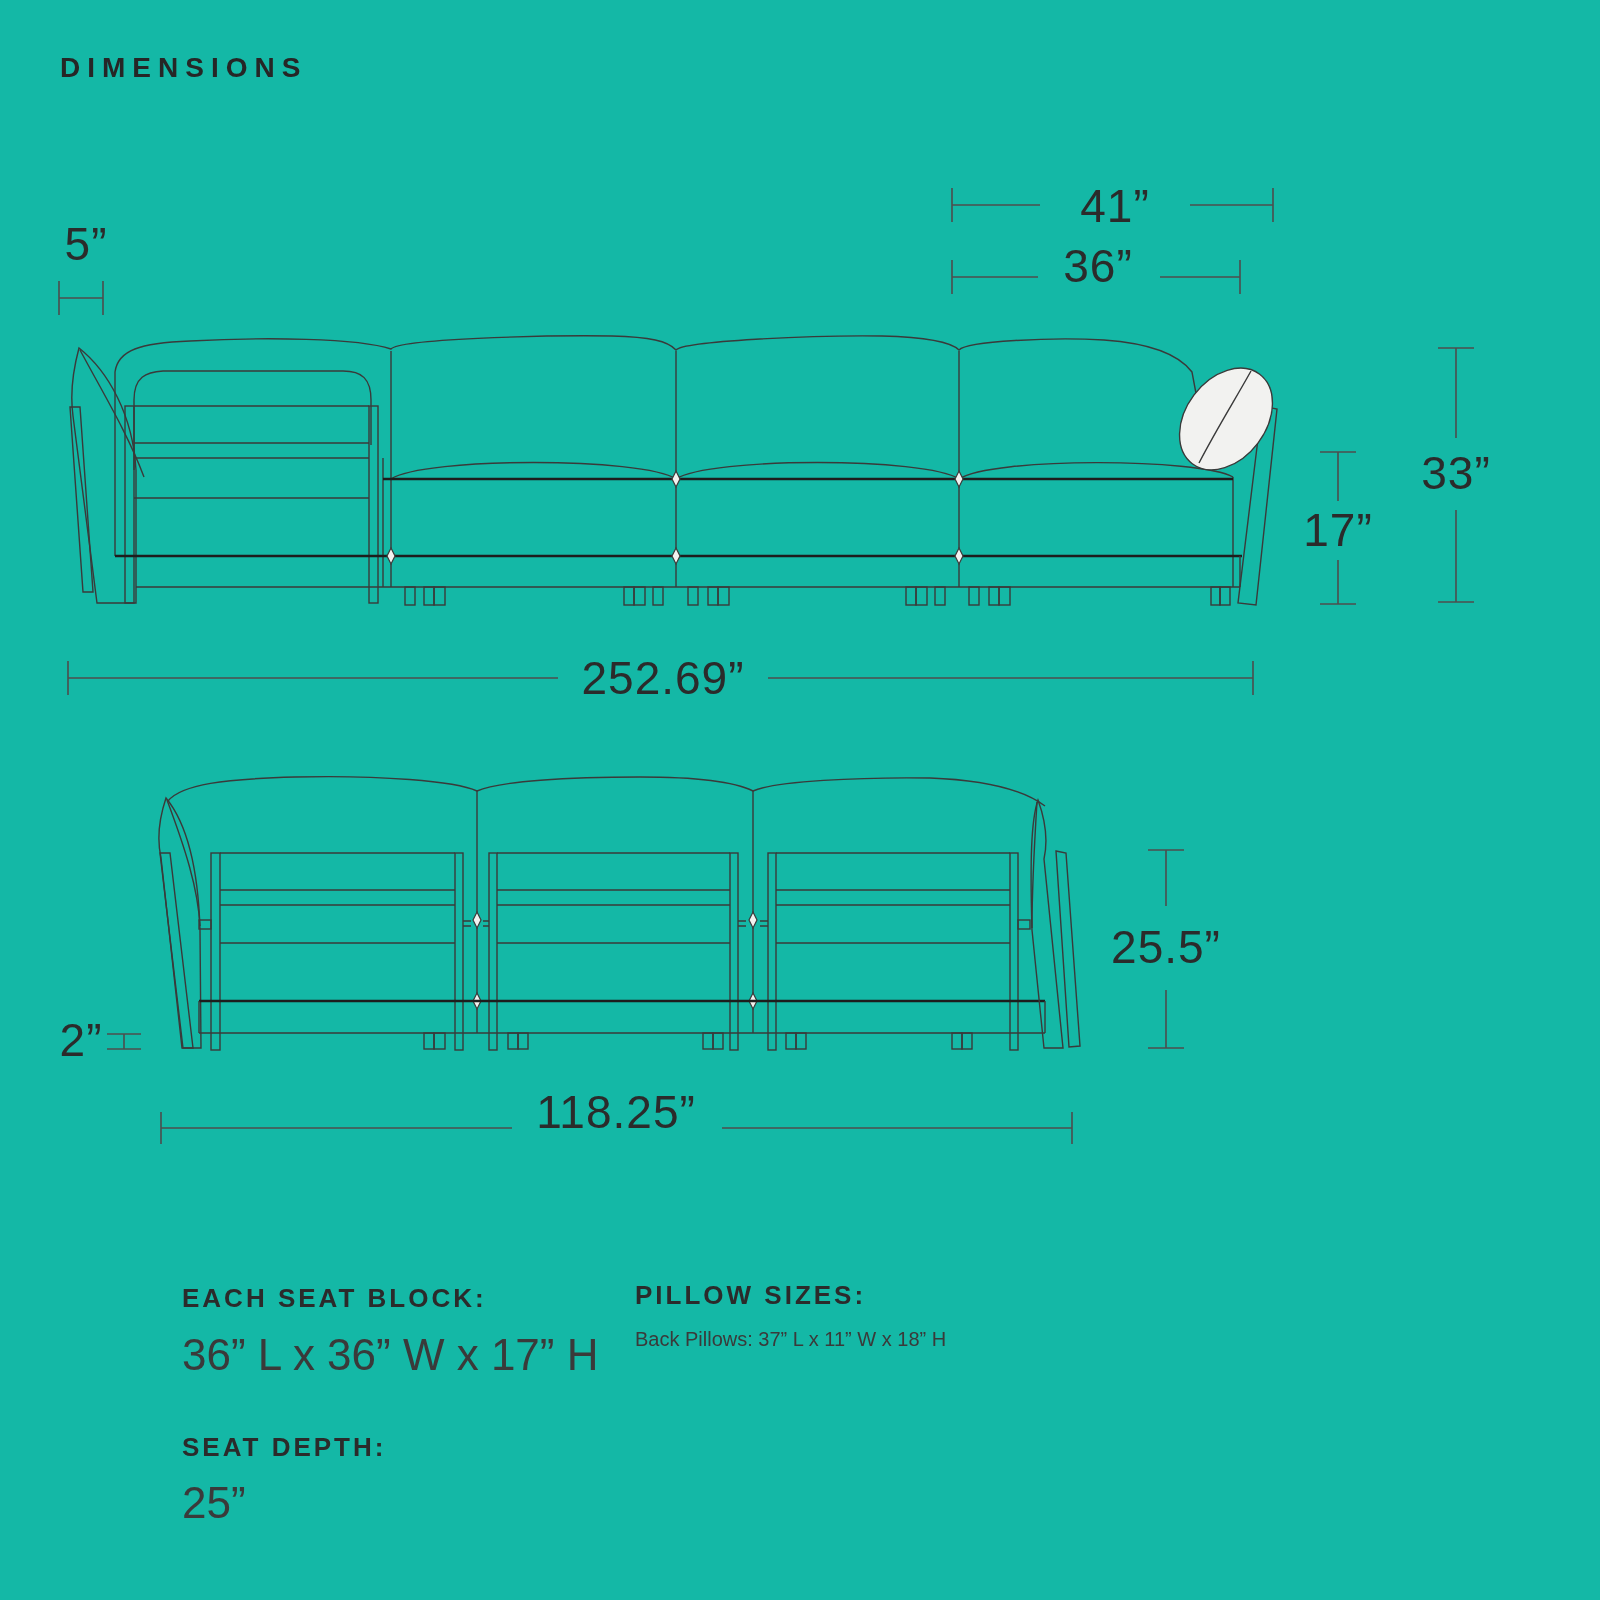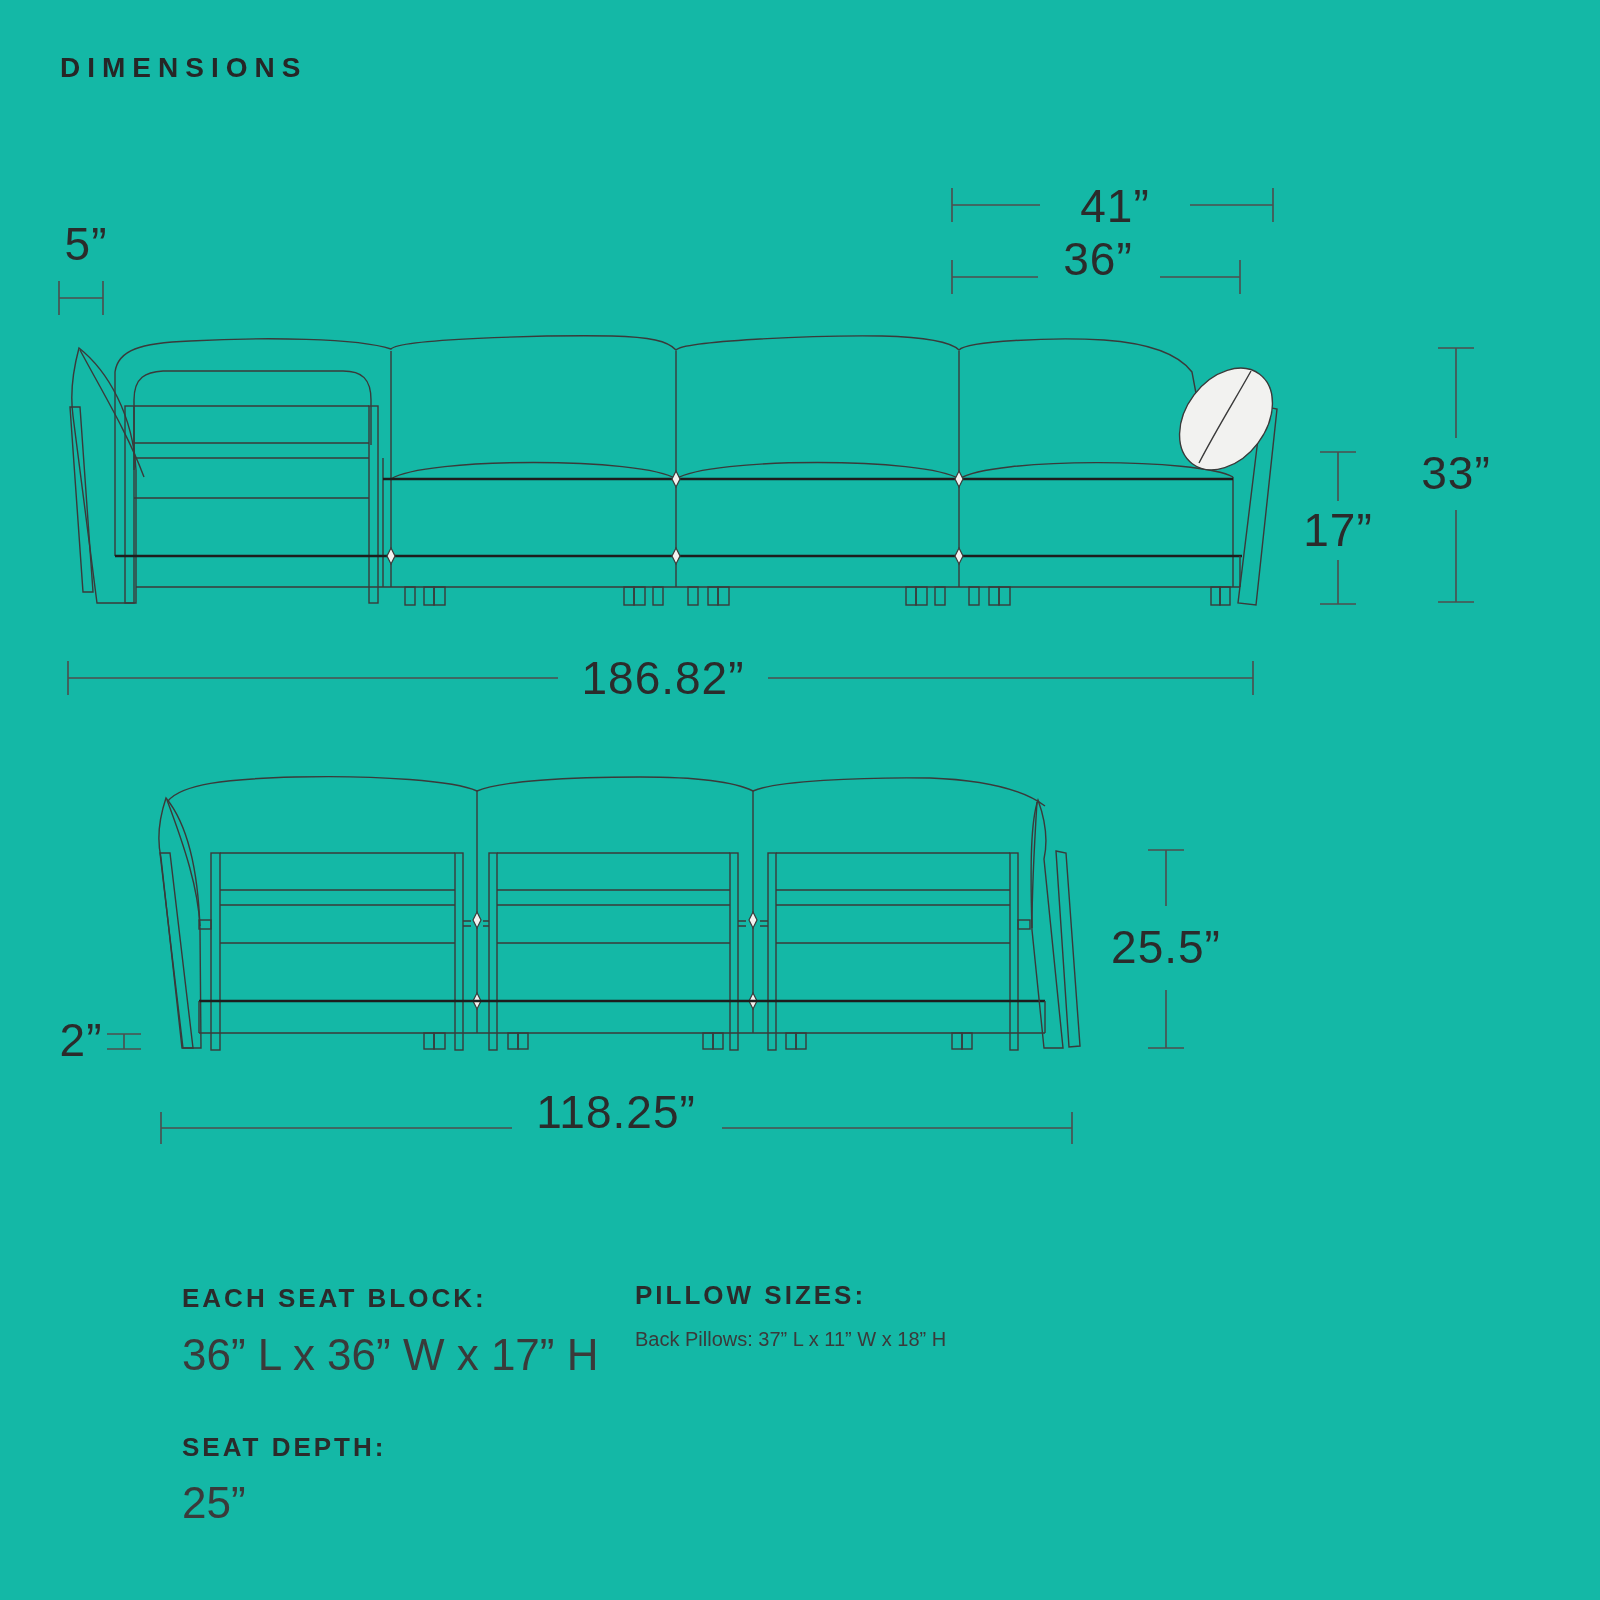--- a/index.html
+++ b/index.html
@@ -169,24 +169,24 @@
       <path class="dim" d="M107,1034 H141 M107,1049 H141 M124,1034 V1049"></path>
 
       <path class="dim" d="M161,1112 V1144 M1072,1112 V1144 M161,1128 H512 M722,1128 H1072"></path>
     </g>
   </svg>
 
   <div class="page-title">DIMENSIONS</div>
 
   <div class="dim-label" style="left:86px;top:244px">5”</div>
   <div class="dim-label" style="left:1115px;top:206px">41”</div>
-  <div class="dim-label" style="left:1098px;top:259px">36”</div>
+  <div class="dim-label" style="left:1098px;top:266px">36”</div>
   <div class="dim-label" style="left:1338px;top:530px">17”</div>
   <div class="dim-label" style="left:1456px;top:473px">33”</div>
-  <div class="dim-label" style="left:663px;top:678px">186.82”</div>
+  <div class="dim-label" style="left:663px;top:678px">252.69”</div>
   <div class="dim-label" style="left:1166px;top:947px">25.5”</div>
   <div class="dim-label" style="left:81px;top:1040px">2”</div>
   <div class="dim-label" style="left:616px;top:1112px">118.25”</div>
 
   <div class="spec-heading" style="left:182px;top:1283px">EACH SEAT BLOCK:</div>
   <div class="spec-value" style="left:182px;top:1330px">36” L x 36” W x 17” H</div>
   <div class="spec-heading" style="left:182px;top:1432px">SEAT DEPTH:</div>
   <div class="spec-value" style="left:182px;top:1478px">25”</div>
 
   <div class="spec-heading" style="left:635px;top:1280px">PILLOW SIZES:</div>

